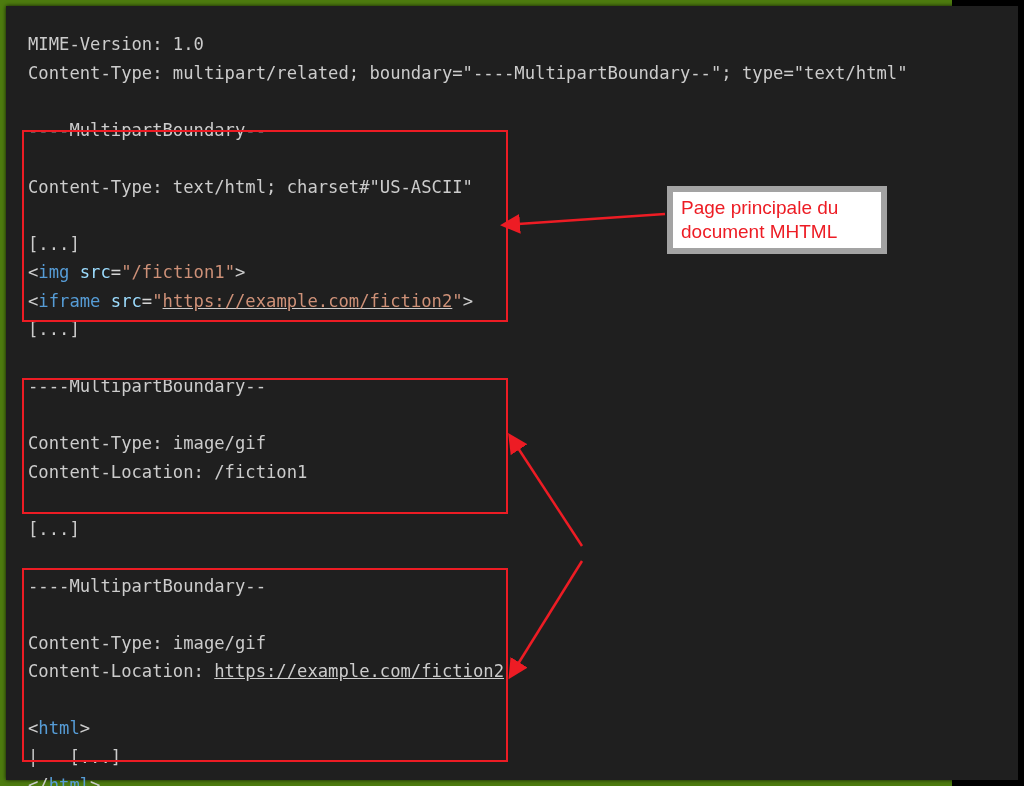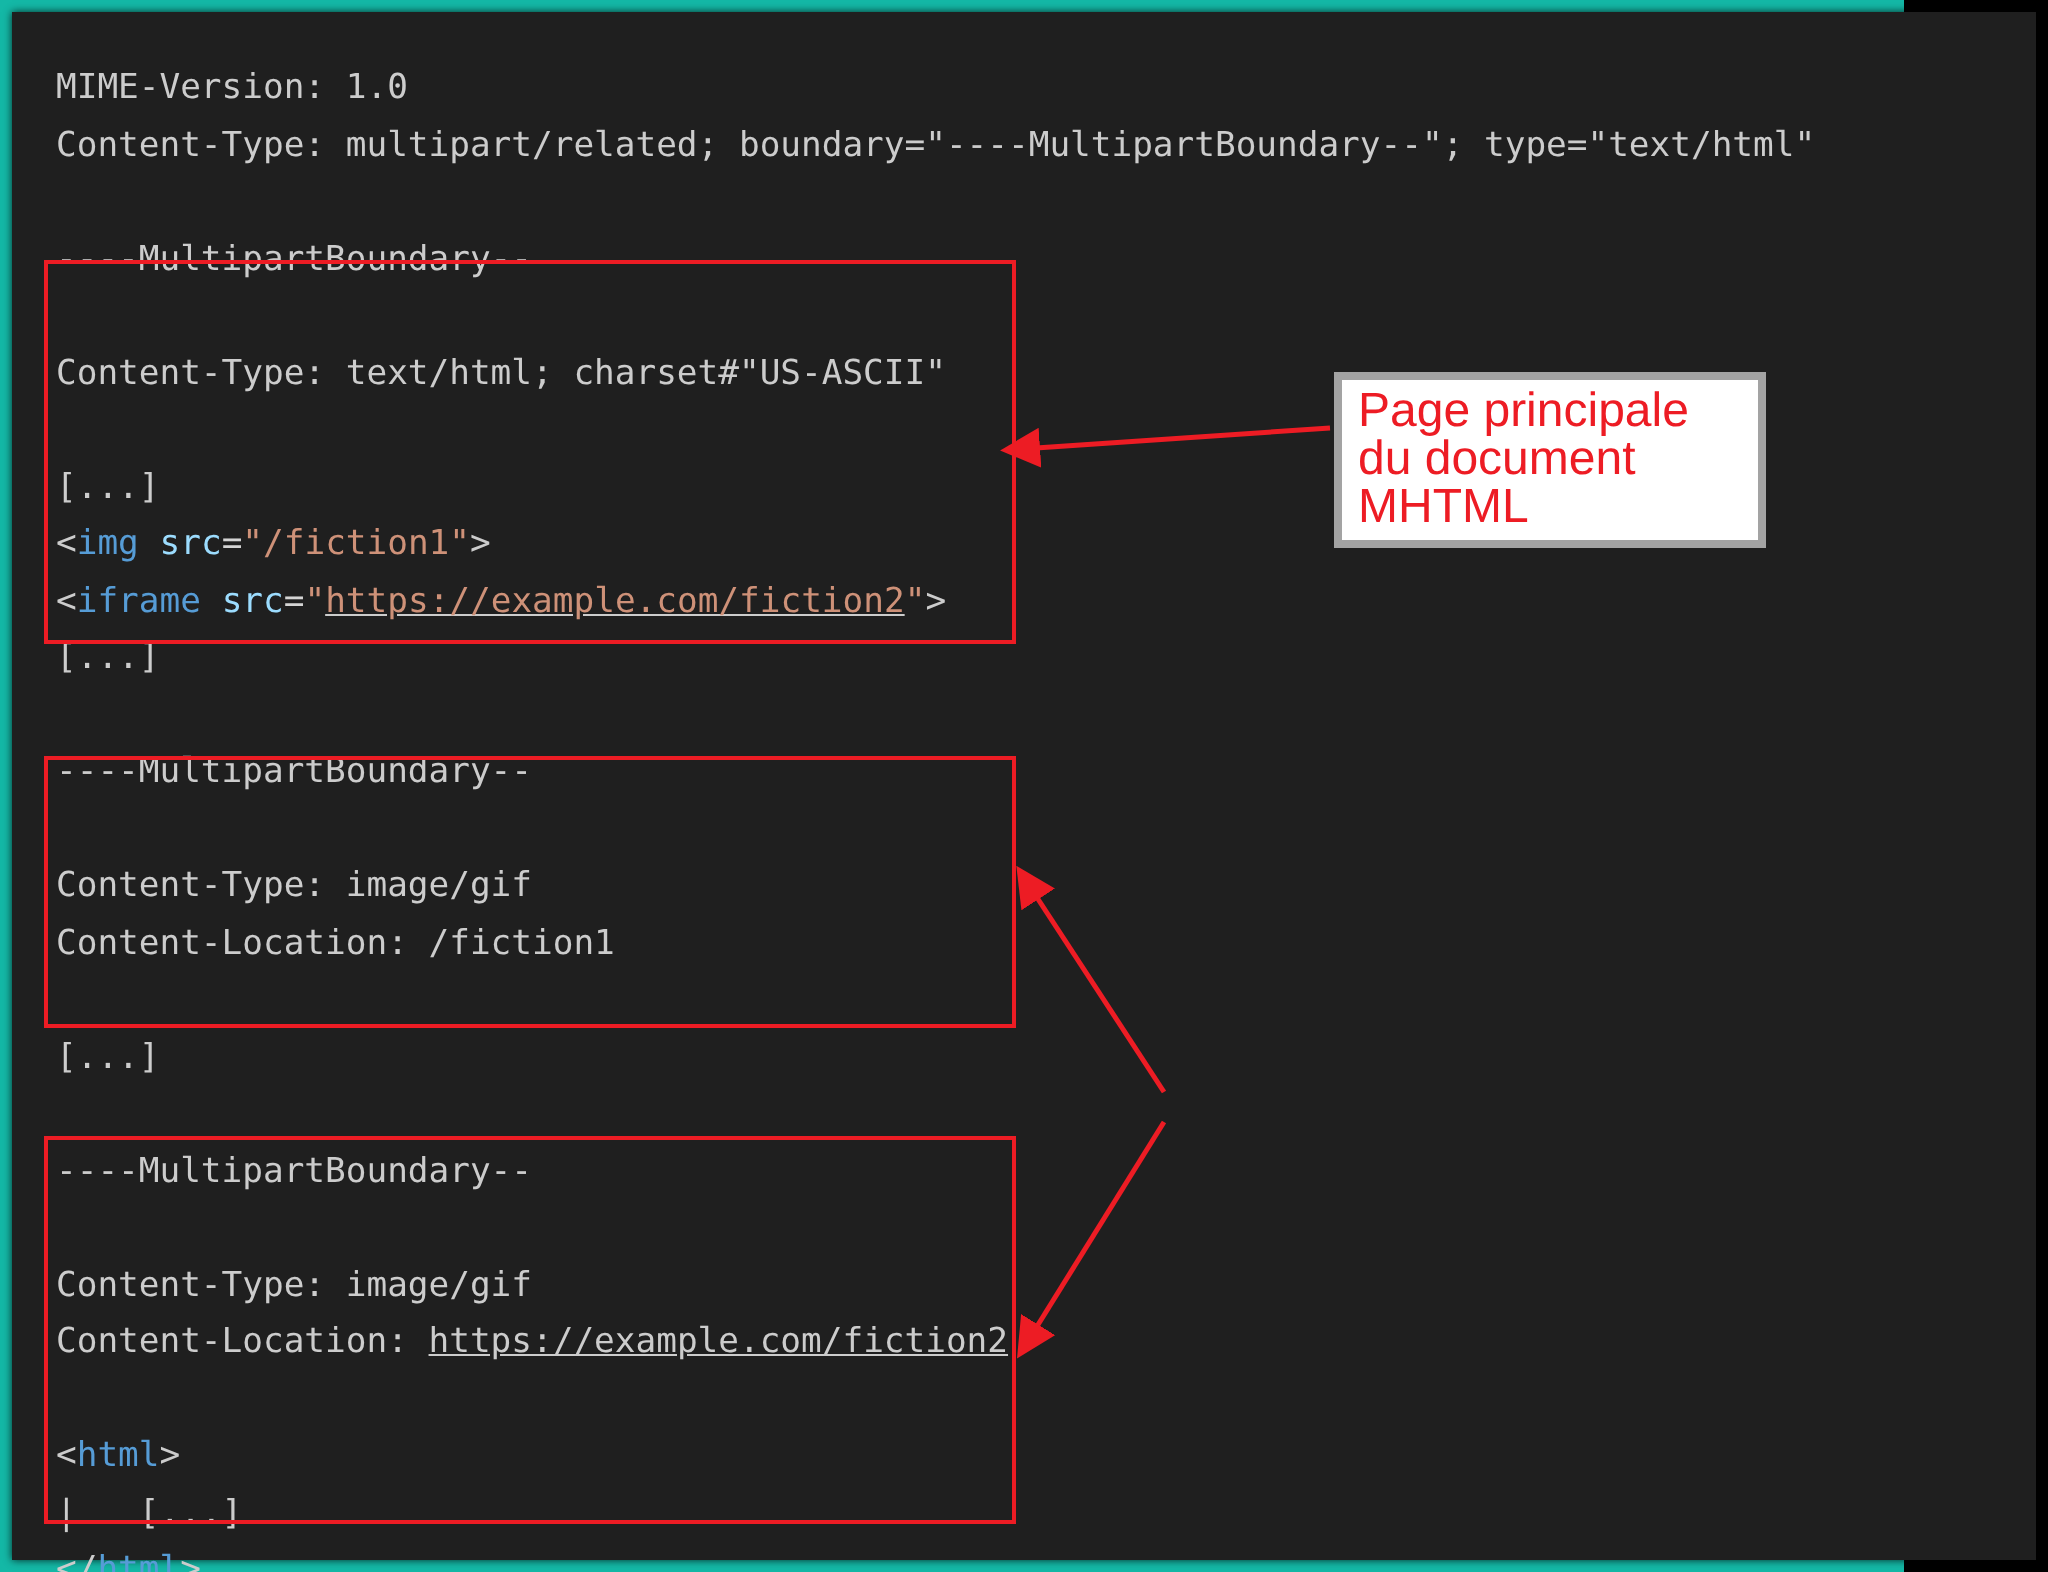--- a/index.html
+++ b/index.html
@@ -7,21 +7,21 @@
     padding: 0;
     background: #000;
     width: 1024px;
     height: 786px;
     overflow: hidden;
   }
   .canvas {
     position: relative;
     width: 952px;
     height: 786px;
-    background: #14b8a6;
+    background: #4d7c0f;
   }
   .editor {
     position: absolute;
     left: 6px;
     top: 6px;
     width: 1012px;
     height: 774px;
     background: #1f1f1f;
     box-shadow: 0 0 4px rgba(0,0,0,0.8);
   }
@@ -47,25 +47,25 @@
     position: absolute;
     border: 2px solid #ed1c24;
     background: transparent;
   }
   #box1 { left: 16px; top: 124px; width: 482px; height: 188px; }
   #box2 { left: 16px; top: 372px; width: 482px; height: 132px; }
   #box3 { left: 16px; top: 562px; width: 482px; height: 190px; }
 
   .callout {
     position: absolute;
-    border: 4px solid #a3a3a3;
+    border: 6px solid #a3a3a3;
     background: #ffffff;
     color: #ed1c24;
     font-family: "Helvetica Neue", Arial, sans-serif;
-    font-size: 24px;
+    font-size: 19px;
     line-height: 24px;
     padding: 4px 8px;
   }
   #callout1 { left: 661px; top: 180px; width: 192px; }
   #callout2 { left: 578px; top: 520px; width: 358px; }
 
   svg.arrows {
     position: absolute;
     left: 0; top: 0;
     width: 1024px; height: 786px;

